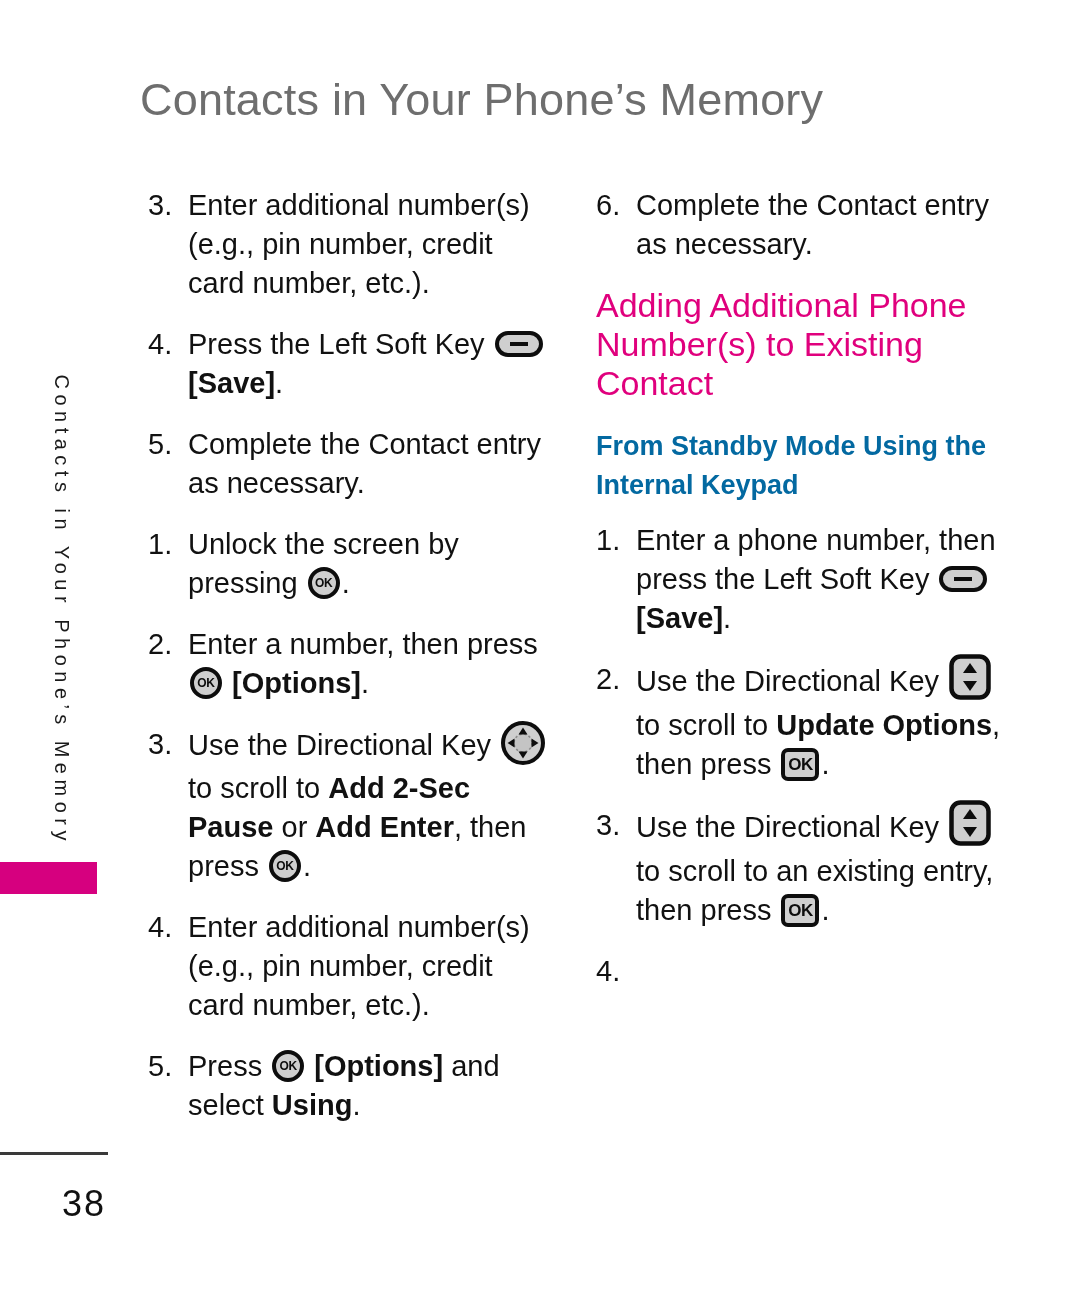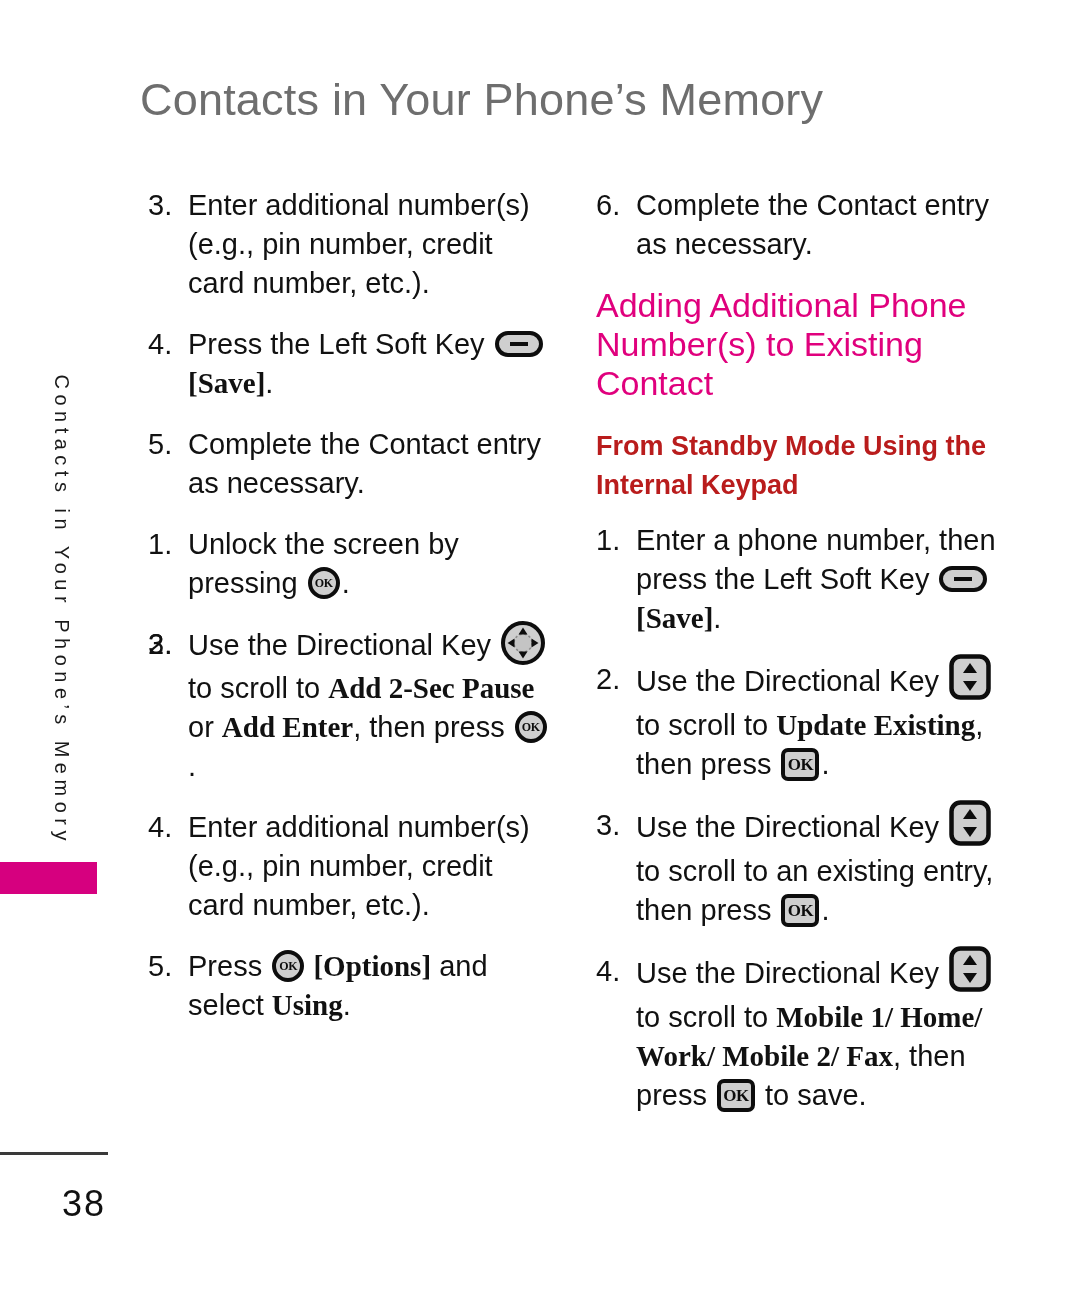--- a/index.html
+++ b/index.html
@@ -70,52 +70,51 @@
     line-height: 39px;
     color: #111111;
   }
   .step .num {
     position: absolute;
     left: 0;
     top: 0;
     font-size: 29px;
     line-height: 39px;
   }
-  .step b { font-weight: 700; font-family: Liberation Serif, serif; }
+  .step b { font-weight: 700; }
 
   
   .h-pink {
     font-size: 34px;
     line-height: 39px;
     font-weight: 400;
     color: #e0007d;
     margin: 16px 0 24px 0;
   }
   .h-bold {
     font-size: 27px;
     line-height: 39px;
     font-weight: 700;
-    color: #b91c1c;
+    color: #0369a1;
     margin: 0 0 16px 0;
   }
   .h-bold-left {
     font-size: 27px;
     line-height: 36px;
     font-weight: 700;
     color: #111111;
     margin: 30px 0 16px 0;
   }
 
   
   .ico {
     display: inline-block;
     vertical-align: middle;
     position: relative;
     top: -2px;
-    font-family: Liberation Serif, serif;
   }
 
   
   .ico-softkey {
     width: 48px;
     height: 26px;
     border: 4px solid #0d0d0d;
     border-radius: 13px;
     background: #cfcfcf;
     box-sizing: border-box;
@@ -211,21 +210,21 @@
 <div class="side-tab-block"></div>
 
 <div class="col col-left">
   <div id="left-steps-continued">
       <div class="step"><span class="num">3.</span><span>Enter additional number(s) (e.g., pin number, credit card number, etc.).</span></div>
       <div class="step"><span class="num">4.</span><span>Press the Left Soft Key <span class="ico ico-softkey"></span><b> [Save]</b>.</span></div>
       <div class="step"><span class="num">5.</span><span>Complete the Contact entry as necessary.</span></div>
     </div>
   <div id="left-steps">
       <div class="step"><span class="num">1.</span><span>Unlock the screen by pressing <span class="ico ico-okround">OK</span>.</span></div>
-      <div class="step"><span class="num">2.</span></div>
+      <div class="step"><span class="num">2.</span><span>Enter a number, then press <span class="ico ico-okround">OK</span><b> [Options]</b>.</span></div>
       <div class="step"><span class="num">3.</span><span>Use the Directional Key <span class="ico ico-dpad4"><svg viewBox="0 0 44 44" width="44" height="44">
               <circle cx="22" cy="22" r="20" fill="#cfcfcf" stroke="#0d0d0d" stroke-width="4"></circle>
               <circle cx="22" cy="22" r="9" fill="#c4c4c4" stroke="#8a8a8a" stroke-width="1.6" stroke-dasharray="2.4 2.4"></circle>
               <polygon points="22,6.5 26.5,13.5 17.5,13.5" fill="#0d0d0d"></polygon>
               <polygon points="22,37.5 26.5,30.5 17.5,30.5" fill="#0d0d0d"></polygon>
               <polygon points="6.5,22 13.5,17.5 13.5,26.5" fill="#0d0d0d"></polygon>
               <polygon points="37.5,22 30.5,17.5 30.5,26.5" fill="#0d0d0d"></polygon>
             </svg></span> to scroll to <b>Add 2-Sec Pause</b> or <b>Add Enter</b>, then press <span class="ico ico-okround">OK</span>.</span></div>
       <div class="step"><span class="num">4.</span><span>Enter additional number(s) (e.g., pin number, credit card number, etc.).</span></div>
       <div class="step"><span class="num">5.</span><span>Press <span class="ico ico-okround">OK</span><b> [Options]</b> and select <b>Using</b>.</span></div>
@@ -237,28 +236,24 @@
       <div class="step"><span class="num">6.</span><span>Complete the Contact entry as necessary.</span></div>
     </div>
   <div class="h-pink">Adding Additional Phone Number(s) to Existing Contact</div>
   <div class="h-bold">From Standby Mode Using the Internal Keypad</div>
   <div id="right-steps">
       <div class="step"><span class="num">1.</span><span>Enter a phone number, then press the Left Soft Key <span class="ico ico-softkey"></span><b> [Save]</b>.</span></div>
       <div class="step"><span class="num">2.</span><span>Use the Directional Key <span class="ico ico-dpadud"><svg viewBox="0 0 42 46" width="42" height="46">
               <rect x="2.5" y="2.5" width="37" height="41" rx="9" ry="9" fill="#cfcfcf" stroke="#0d0d0d" stroke-width="4.5"></rect>
               <polygon points="21,9 28,19 14,19" fill="#0d0d0d"></polygon>
               <polygon points="21,37 28,27 14,27" fill="#0d0d0d"></polygon>
-            </svg></span> to scroll to <b>Update Existing</b>, then press <span class="ico ico-oksquare">OK</span>.</span></div>
+            </svg></span> to scroll to <b>Update Options</b>, then press <span class="ico ico-oksquare">OK</span>.</span></div>
       <div class="step"><span class="num">3.</span><span>Use the Directional Key <span class="ico ico-dpadud"><svg viewBox="0 0 42 46" width="42" height="46">
               <rect x="2.5" y="2.5" width="37" height="41" rx="9" ry="9" fill="#cfcfcf" stroke="#0d0d0d" stroke-width="4.5"></rect>
               <polygon points="21,9 28,19 14,19" fill="#0d0d0d"></polygon>
               <polygon points="21,37 28,27 14,27" fill="#0d0d0d"></polygon>
             </svg></span> to scroll to an existing entry, then press <span class="ico ico-oksquare">OK</span>.</span></div>
-      <div class="step"><span class="num">4.</span><span>Use the Directional Key <span class="ico ico-dpadud"><svg viewBox="0 0 42 46" width="42" height="46">
-              <rect x="2.5" y="2.5" width="37" height="41" rx="9" ry="9" fill="#cfcfcf" stroke="#0d0d0d" stroke-width="4.5"></rect>
-              <polygon points="21,9 28,19 14,19" fill="#0d0d0d"></polygon>
-              <polygon points="21,37 28,27 14,27" fill="#0d0d0d"></polygon>
-            </svg></span> to scroll to <b>Mobile 1/ Home/ Work/ Mobile 2/ Fax</b>, then press <span class="ico ico-oksquare">OK</span> to save.</span></div>
+      <div class="step"><span class="num">4.</span></div>
     </div>
 </div>
 
 <div class="footer-rule"></div>
 <div class="page-number">38</div>
 
 </body></html>

